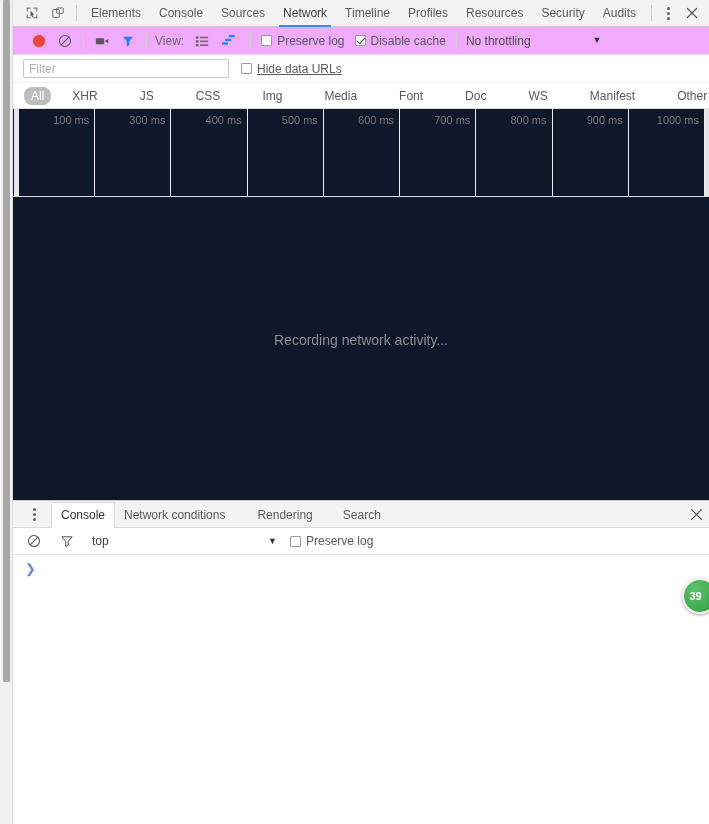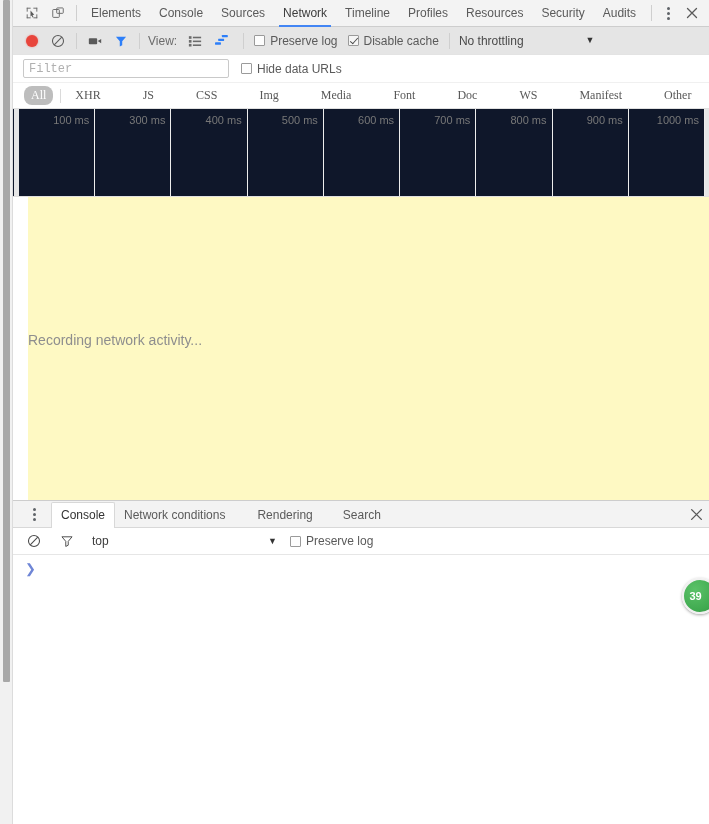--- a/index.html
+++ b/index.html
@@ -69,24 +69,24 @@
     margin-left: auto; display: flex; align-items: center;
     padding-right: 4px;
   }
   .kebab { width: 22px; height: 26px; display:flex; align-items:center; justify-content:center; cursor:pointer;}
   .kebab i { display:block; width:3px; height:3px; background:#5f6368; border-radius:50%; margin:1px 0;}
   .kebab-wrap { display:flex; flex-direction:column; align-items:center; }
 
   
   .net-toolbar {
     height: 28px; min-height: 28px;
-    background: #e5e5e5;
+    background: #f0abfc;
     border-bottom: 1px solid #e3e3e3;
     display: flex; align-items: center;
-    padding-left: 6px;
+    padding-left: 13px;
     font-size: 12px; color: #5a5a5a;
   }
   .rec-dot {
     width: 12px; height: 12px; border-radius: 50%;
     background: #e8453c; box-shadow: 0 0 2px rgba(232,69,60,.6);
   }
   .label-inline { color: #6b6b6b; font-size: 12px; margin: 0 5px 0 3px; }
   .checkbox {
     width: 11px; height: 11px;
     border: 1px solid #9a9a9a; background: #fdfdfd;
@@ -118,35 +118,34 @@
     background: #ffffff;
     display: flex; align-items: center;
     padding-left: 10px;
     border-bottom: 1px solid #f0f0f0;
   }
   .filter-input {
     width: 206px; height: 19px;
     border: 1px solid #c9c9c9; border-radius: 2px;
     background: #fff; font-size: 12px;
     padding: 0 5px; color: #333;
-    font-family: Liberation Mono, monospace;
+    font-family: Liberation Sans, sans-serif;
     outline: none;
   }
   .filter-input::placeholder { color: #b0b0b0; }
-  .hide-data { margin-left: 12px; }
+  .hide-data { margin-left: 12px; text-decoration: underline; }
 
   
   .types-row {
     height: 26px; min-height: 26px;
     background: #ffffff;
     display: flex; align-items: center;
     padding-left: 11px;
     border-bottom: 1px solid #e0e0e0;
     font-size: 12px;
-    font-family: Liberation Serif, serif;
   }
   .type-pill {
     padding: 2px 7px; border-radius: 8px;
     color: #585858; cursor: pointer; white-space: nowrap;
   }
   .type-pill.selected { background: #bdbdbd; color: #ffffff; }
   .type-sep { width: 1px; height: 14px; background: #dadada; margin: 0 7px; }
   .type-list { display: flex; align-items: center; gap: 28px; }
 
   
@@ -174,26 +173,25 @@
     font-size: 11px; color: #787878; white-space: nowrap;
   }
   .ruler-right-bar {
     position: absolute; right: 0; top: 0;
     width: 4px; height: 88px; background: #e6e6e6;
   }
 
   
   .net-body {
     flex: 1 1 auto;
-    background: #fef9c3;
+    background: #0f172a;
     display: flex; flex-direction: column;
-    align-items: flex-start; justify-content: center;
+    align-items: center; justify-content: center;
     position: relative;
     min-height: 0;
-    margin-left: 15px;
   }
   .empty-line1 {
     font-size: 14px; color: #8e8e8e; margin-bottom: 17px;
   }
   .empty-line2 { font-size: 13.5px; color: #8e8e8e; }
   .empty-line2 b { color: #6d6d6d; font-weight: bold; }
 
   
   .drawer {
     height: 324px; min-height: 324px;

